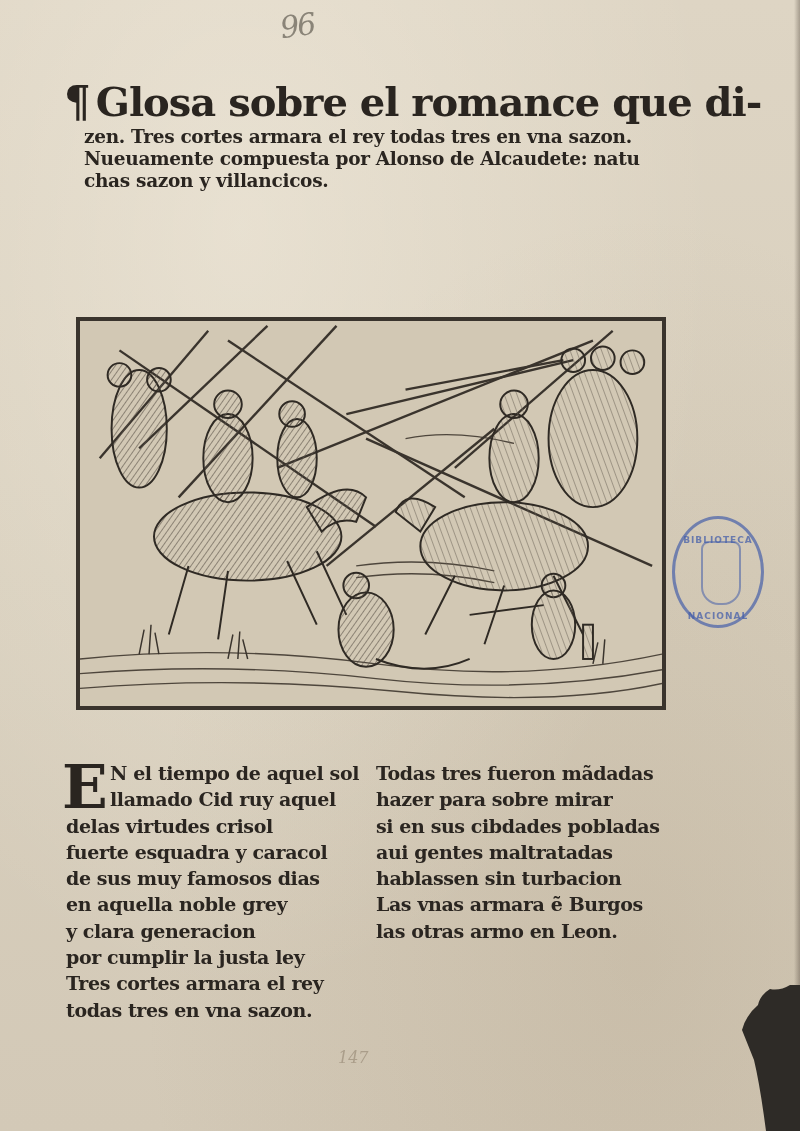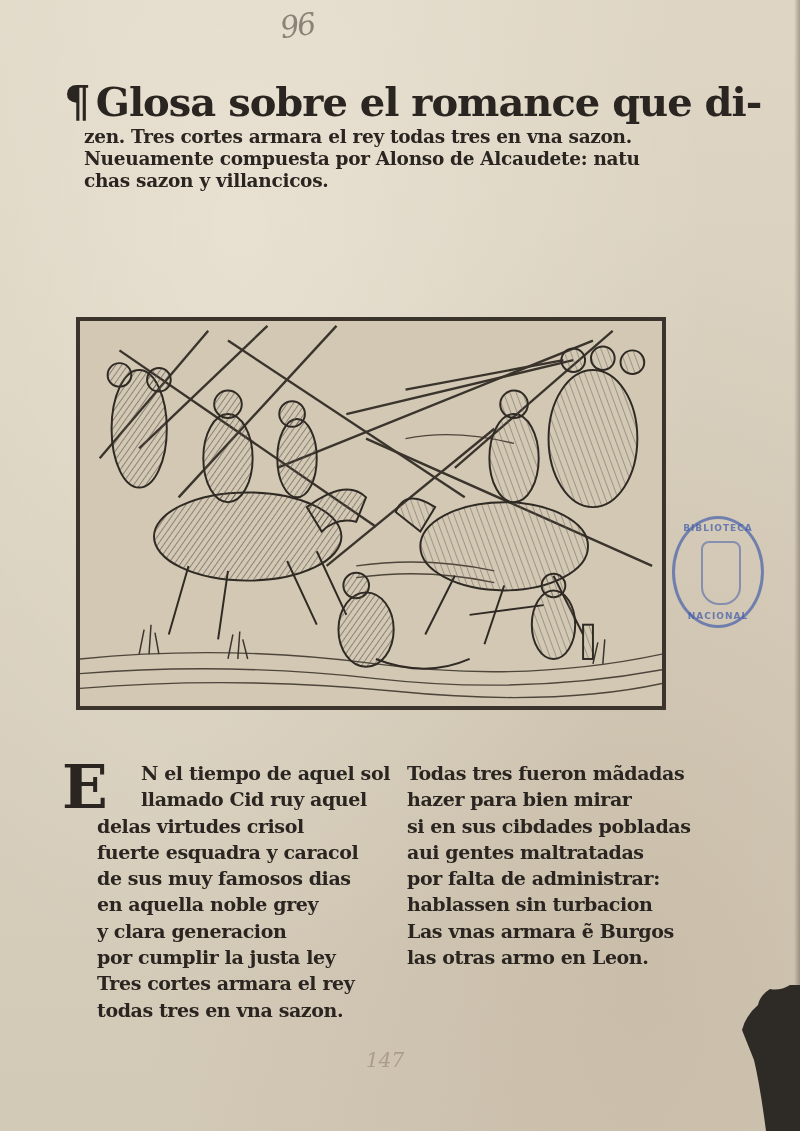--- a/index.html
+++ b/index.html
@@ -25,21 +25,21 @@
     }
     .folio {
       position: absolute; left: 280px; top: 8px;
       font-family: "DejaVu Serif", serif; font-style: italic;
       font-size: 30px; color: #8a8478; transform: rotate(-8deg);
       letter-spacing: -2px;
     }
     .folio-bottom {
       position: absolute; left: 338px; top: 1048px;
       font-family: "DejaVu Serif", serif; font-style: italic;
-      font-size: 20px; color: rgba(140,125,105,0.55); margin-left: 28px;
+      font-size: 16px; color: rgba(140,125,105,0.55);
     }
     .title-block {
       position: absolute; left: 64px; top: 78px; width: 630px;
       font-family: "DejaVu Serif", serif; font-weight: bold;
       color: #2a2520;
     }
     .title-line1 {
       font-size: 40px; line-height: 48px; letter-spacing: -1px;
       white-space: nowrap;
     }
@@ -62,31 +62,31 @@
     }
     .stamp-inner {
       position: absolute; left: 26px; top: 22px; width: 36px; height: 60px;
       border: 2px solid rgba(70,95,170,0.55); border-radius: 8px 8px 18px 18px;
     }
     .stamp-text {
       position: absolute; width: 100%; text-align: center;
       font-family: "DejaVu Sans", sans-serif; font-size: 9px; font-weight: bold;
       color: rgba(70,95,170,0.75); letter-spacing: 1px;
     }
-    .stamp-top { top: 4px; text-align: center; }
+    .stamp-top { top: 16px; text-align: center; }
     .stamp-bottom { bottom: 4px; }
     .column {
       position: absolute; top: 760px;
       font-family: "DejaVu Serif", serif; font-weight: bold;
       font-size: 19px; line-height: 26.3px; color: #2a2520;
       letter-spacing: -0.4px;
     }
     .col-left { left: 66px; width: 290px; }
     .col-right { left: 376px; width: 300px; }
-    .column div { white-space: nowrap; margin-left: 31px; }
+    .column div { white-space: nowrap; }
     .dropcap {
       position: absolute; left: -4px; top: 0px;
       font-size: 60px; line-height: 54px; font-weight: bold;
       font-family: "DejaVu Serif", serif;
     }
     .indent { padding-left: 44px; }
   </style>
 </head>
 <body>
 
@@ -202,24 +202,23 @@
     <div>de sus muy famosos dias</div>
     <div>en aquella noble grey</div>
     <div>y clara generacion</div>
     <div>por cumplir la justa ley</div>
     <div>Tres cortes armara el rey</div>
     <div>todas tres en vna sazon.</div>
   </div>
 
   <div class="column col-right">
     <div>Todas tres fueron mãdadas</div>
-    <div>hazer para bien mirar</div>
+    <div>hazer para sobre mirar</div>
     <div>si en sus cibdades pobladas</div>
     <div>aui gentes maltratadas</div>
-    <div>por falta de administrar:</div>
     <div>hablassen sin turbacion</div>
     <div>Las vnas armara ẽ Burgos</div>
     <div>las otras armo en Leon.</div>
   </div>
 
   <div class="folio-bottom">147</div>
 
   <svg class="torn-corner" viewBox="0 0 60 146" preserveAspectRatio="none">
     <path d="M60 0 L50 0 Q40 6 30 4 Q20 10 18 20 Q6 30 2 45 Q8 60 14 75 Q20 100 26 146 L60 146 Z" fill="#2e2b27"></path>
   </svg>

